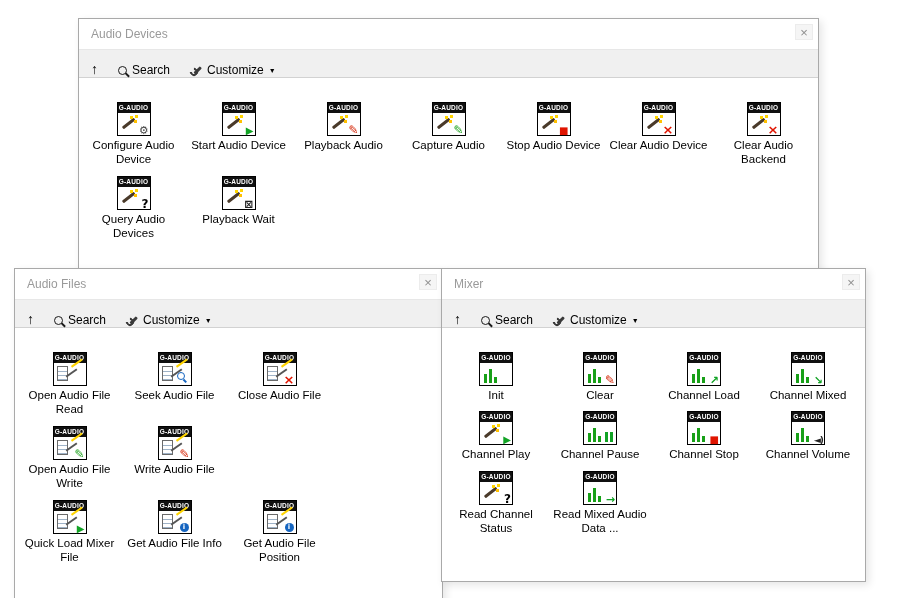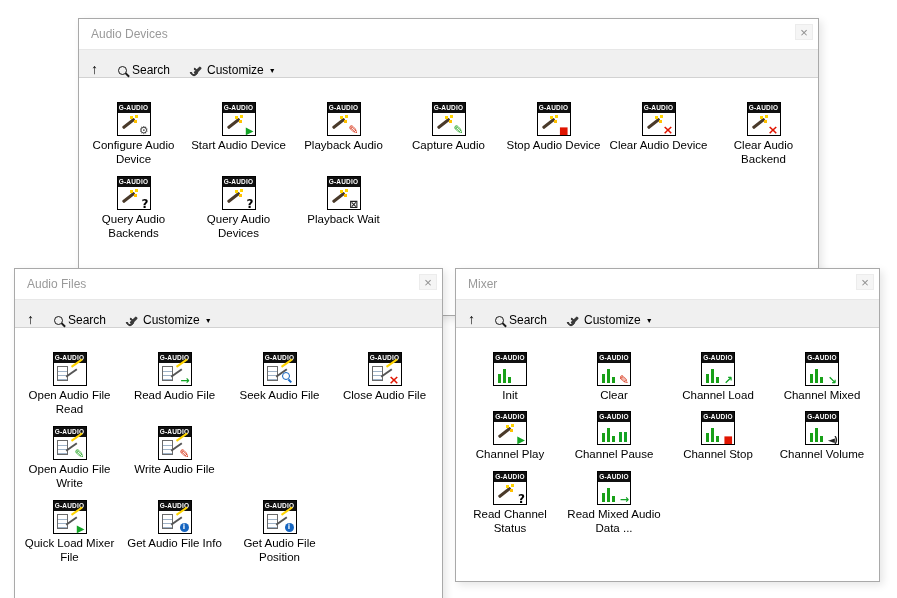--- a/index.html
+++ b/index.html
@@ -4,21 +4,21 @@
 <style>
   html,body{margin:0;padding:0;background:#fff;}
   .stage{position:relative;width:897px;height:598px;background:#fff;overflow:hidden;
          font-family:"Liberation Sans",sans-serif;color:#000;}
 
   
   .palette-window{position:absolute;background:#fff;border:1px solid #a9a9a9;
                   box-sizing:border-box;box-shadow:3px 3px 8px rgba(0,0,0,.10);--cell:105px;}
   .win0{left:78px;top:18px;width:741px;height:298px;}
   .win1{left:14px;top:268px;width:429px;height:358px;}
-  .win2{left:455px;top:268px;width:425px;height:314px;--cell:104px;}
+  .win2{left:441px;top:268px;width:425px;height:314px;--cell:104px;}
 
   .titlebar{height:30px;display:flex;align-items:center;padding:0 6px 0 12px;position:relative;}
   .title{color:#9a9a9a;font-size:12px;}
   .close-btn{position:absolute;top:5px;right:5px;width:18px;height:16px;background:#f5f5f5;
              border:1px solid #ececec;display:flex;align-items:center;justify-content:center;padding:0;}
   .close-x::before{content:"\00d7";color:#8f8f8f;font-size:13px;line-height:1;}
 
   .toolbar{height:27px;background:#f0f0f0;border-top:1px solid #e7e7e7;border-bottom:1px solid #d2d2d2;
            display:flex;align-items:flex-end;gap:20px;padding:0 12px;font-size:12px;}
   .tb-btn{border:none;background:none;padding:0;font:inherit;color:#000;display:flex;
@@ -192,30 +192,20 @@
         </div>
         <div class="palette-row">
           <div class="palette-cell">
             <div class="vi-icon">
               <div class="vi-head">G-AUDIO</div>
               <div class="vi-body">
                 <span class="base base-wand"></span>
                 <span class="badge b-question"></span>
               </div>
             </div>
-            <div class="item-label">Query Audio Backends</div>
-          </div>
-          <div class="palette-cell">
-            <div class="vi-icon">
-              <div class="vi-head">G-AUDIO</div>
-              <div class="vi-body">
-                <span class="base base-wand"></span>
-                <span class="badge b-question"></span>
-              </div>
-            </div>
             <div class="item-label">Query Audio Devices</div>
           </div>
           <div class="palette-cell">
             <div class="vi-icon">
               <div class="vi-head">G-AUDIO</div>
               <div class="vi-body">
                 <span class="base base-wand"></span>
                 <span class="badge b-wait"></span>
               </div>
             </div>
@@ -255,30 +245,20 @@
                 <span class="base base-file"></span>
               </div>
             </div>
             <div class="item-label">Open Audio File Read</div>
           </div>
           <div class="palette-cell">
             <div class="vi-icon">
               <div class="vi-head">G-AUDIO</div>
               <div class="vi-body">
                 <span class="base base-file"></span>
-                <span class="badge b-arrow-right"></span>
-              </div>
-            </div>
-            <div class="item-label">Read Audio File</div>
-          </div>
-          <div class="palette-cell">
-            <div class="vi-icon">
-              <div class="vi-head">G-AUDIO</div>
-              <div class="vi-body">
-                <span class="base base-file"></span>
                 <span class="badge b-search"></span>
               </div>
             </div>
             <div class="item-label">Seek Audio File</div>
           </div>
           <div class="palette-cell">
             <div class="vi-icon">
               <div class="vi-head">G-AUDIO</div>
               <div class="vi-body">
                 <span class="base base-file"></span>

